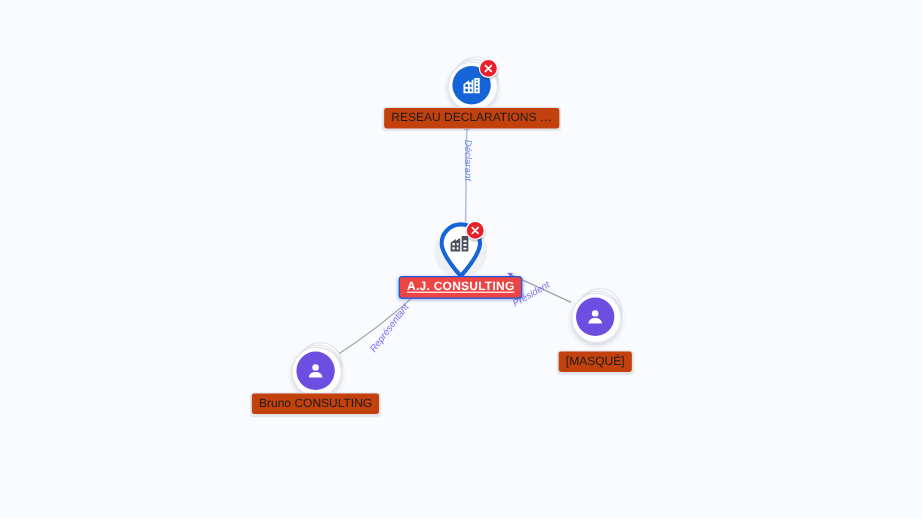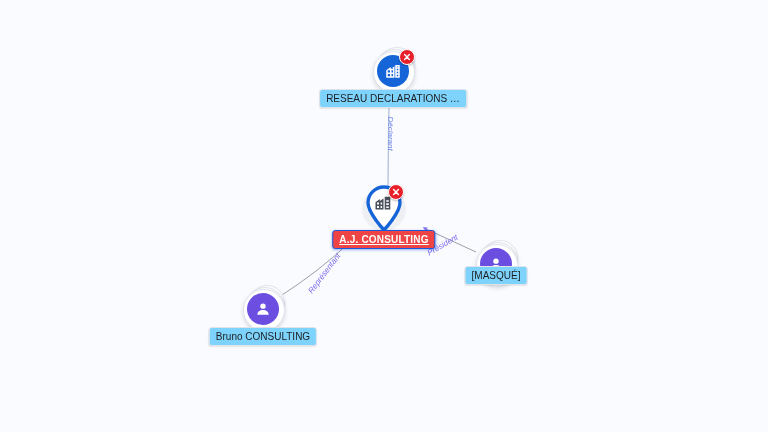--- a/index.html
+++ b/index.html
@@ -97,21 +97,21 @@
 
   
   .label {
     position: absolute;
     transform: translateX(-50%);
     white-space: nowrap;
     font-size: 10px;
     line-height: 13px;
     padding: 2px 6px;
     border-radius: 3px;
-    background: #7dd3fc;
+    background: #c2410c;
     border: 1px solid #dfe3ea;
     color: #1d1d1f;
     box-shadow: 0 1px 1px rgba(40,50,80,.10);
   }
   .label.selected {
     background: #ef4444;
     border-color: #1a56db;
     color: #ffffff;
     font-weight: bold;
     letter-spacing: .2px;
@@ -203,21 +203,21 @@
       <div class="stack s1"></div>
       <div class="stack s2"></div>
       <div class="stack s3"></div>
       <div class="icon-disc person">
         <svg width="18" height="18" viewBox="0 0 24 24" aria-hidden="true">
           <circle cx="12" cy="8.2" r="3.6" fill="#ffffff"></circle>
           <path fill="#ffffff" d="M4.5 19.5c0-4.1 3.4-6.2 7.5-6.2s7.5 2.1 7.5 6.2H4.5z"></path>
         </svg>
       </div>
     </div>
-    <div class="label" style="left:0px; top:2px;text-align:right;">[MASQUÉ]</div>
+    <div class="label" style="left:0px; top:28px;text-align:right;">[MASQUÉ]</div>
   </div>
 
   <div class="node" style="left:263px; top:309px;">
     <div class="circ-wrap">
       <div class="stack s1"></div>
       <div class="stack s2"></div>
       <div class="stack s3"></div>
       <div class="icon-disc person">
         <svg width="18" height="18" viewBox="0 0 24 24" aria-hidden="true">
           <circle cx="12" cy="8.2" r="3.6" fill="#ffffff"></circle>

